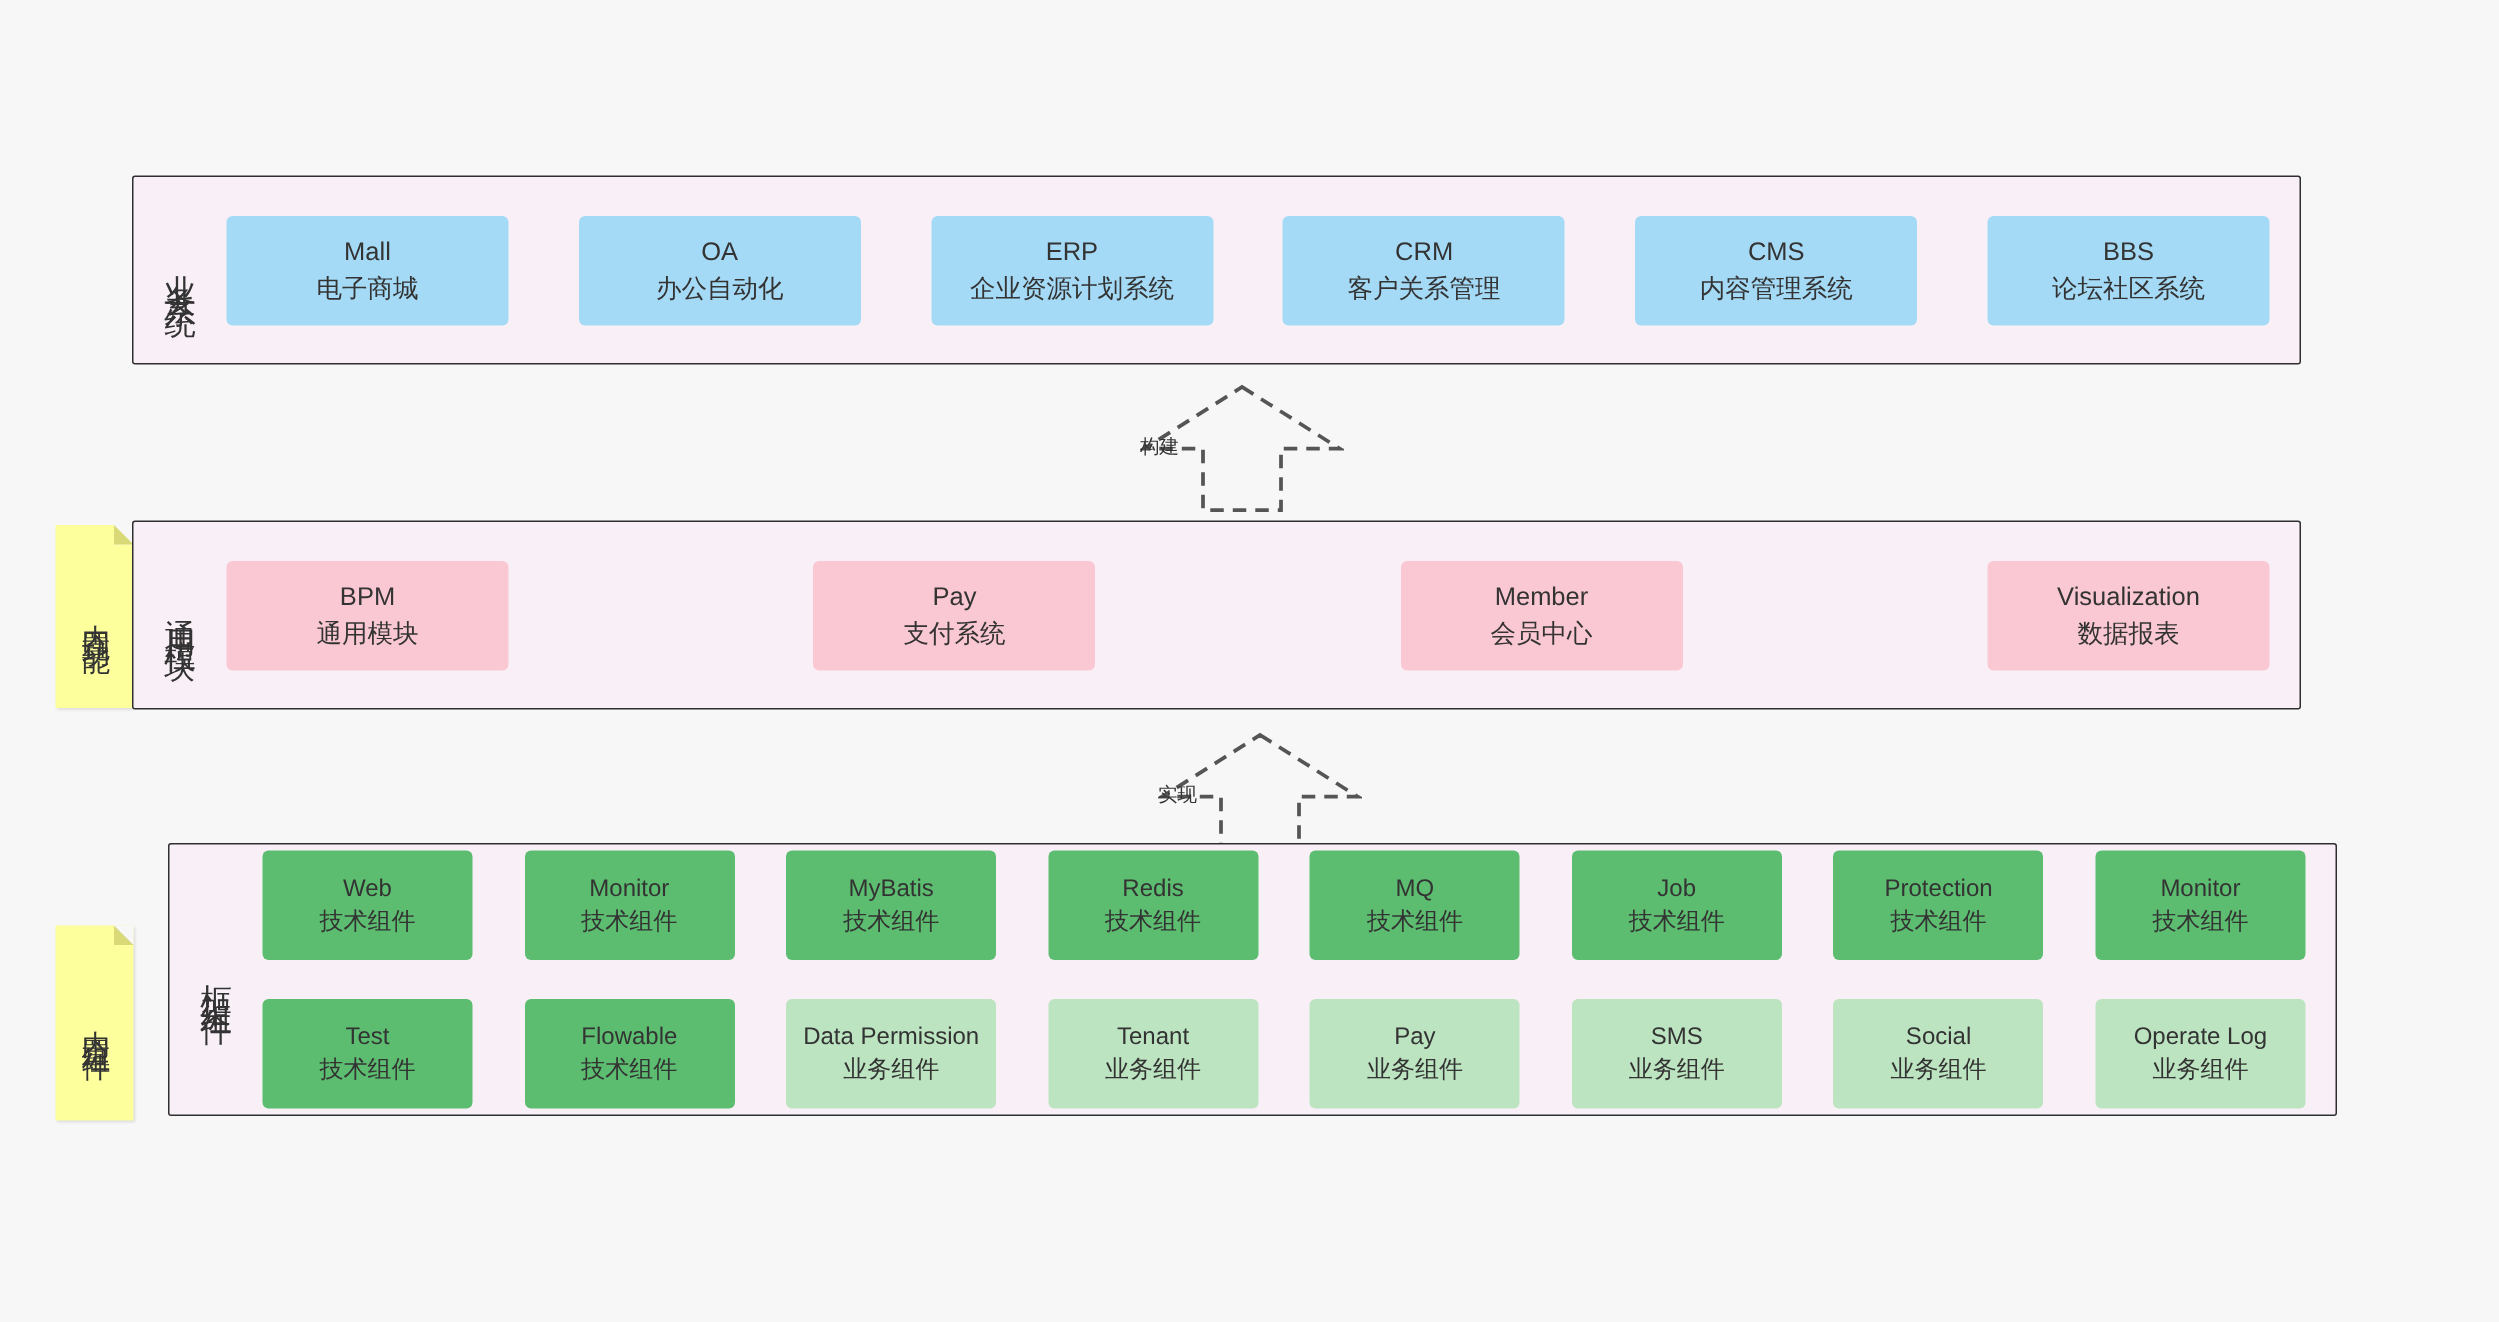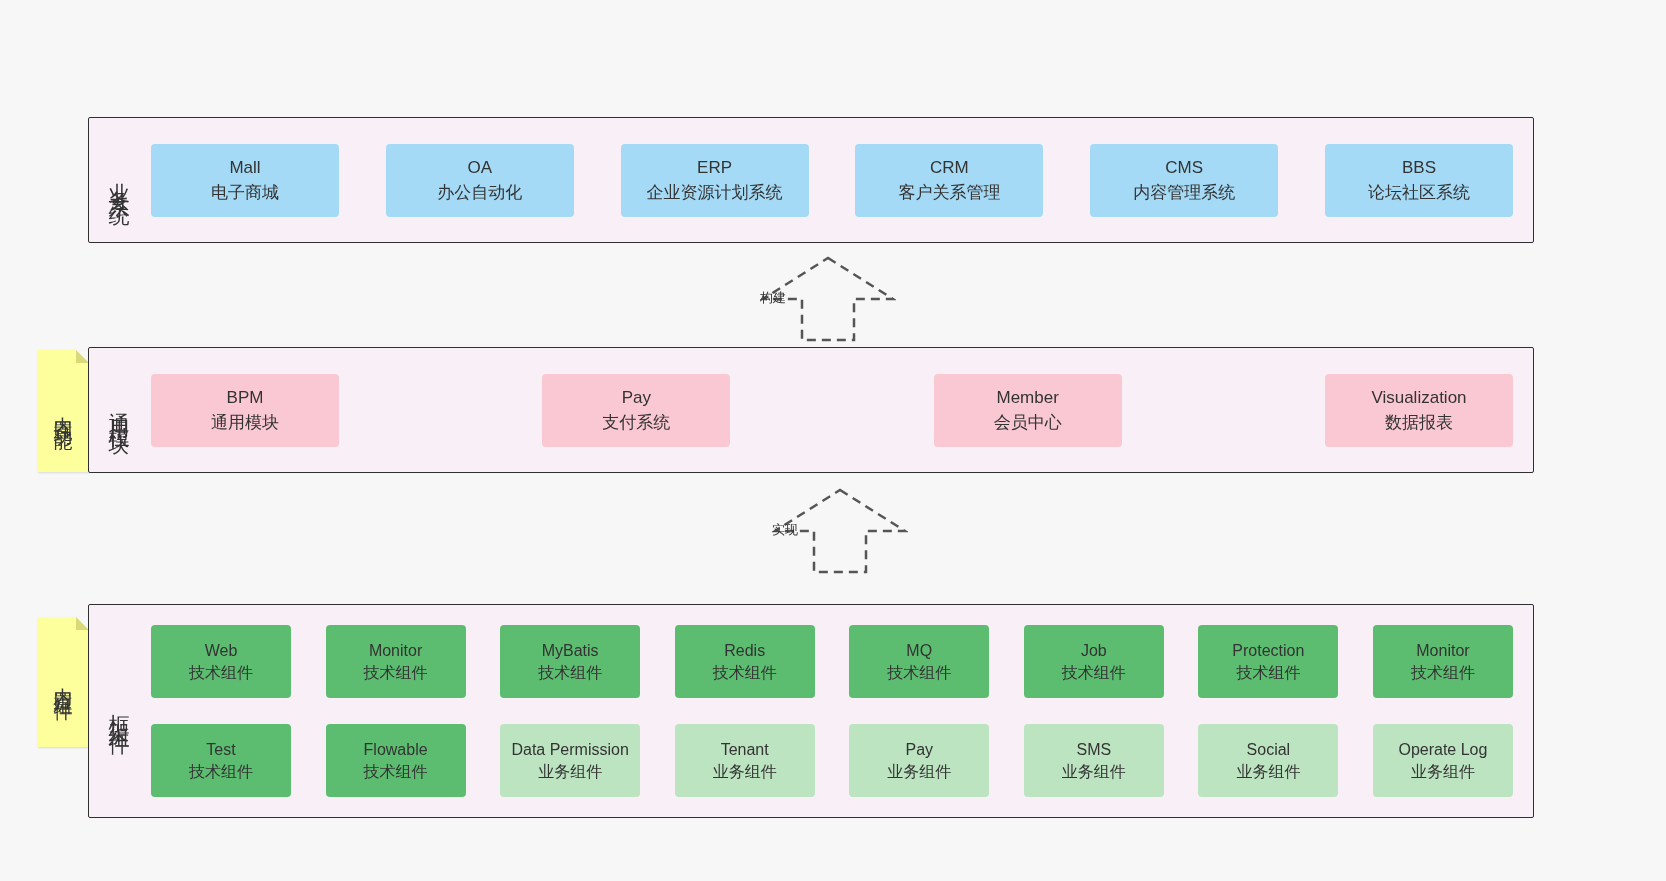--- a/index.html
+++ b/index.html
@@ -3,21 +3,21 @@
 <meta charset="utf-8">
 <style>
   html,body{margin:0;padding:0;}
   body{background:var(--page-bg,#f7f7f7);font-family:"Liberation Sans","DejaVu Sans",sans-serif;color:var(--text,#333);}
   .page{position:relative;width:1666px;height:881px;background:var(--page-bg,#f7f7f7);overflow:hidden;}
 
   .container{position:absolute;left:88px;width:1446px;background:var(--container-bg,#f9f0f7);
     border:1.5px solid #2f2f2f;border-radius:2px;box-sizing:border-box;display:flex;align-items:center;}
   .container.business{top:117px;height:126px;}
   .container.modules{top:347px;height:126px;}
-  .container.components{top:604px;height:214px;}
+  .container.components{top:562px;height:182px;margin-left:24px;}
 
   .vlabel{writing-mode:vertical-lr;text-orientation:upright;font-size:21px;letter-spacing:7px;
     margin:0 12px 0 16px;color:#333;flex:0 0 auto;user-select:none;}
 
   .boxes-area{flex:1;display:flex;justify-content:space-between;align-items:center;padding:0 20px 0 6px;}
   .boxes-col{flex:1;display:flex;flex-direction:column;gap:26px;padding:0 20px 0 6px;}
   .boxes-row{display:flex;justify-content:space-between;align-items:center;}
 
   .box{display:flex;flex-direction:column;align-items:center;justify-content:center;
     border-radius:4px;text-align:center;box-sizing:border-box;padding:8px 6px;}

